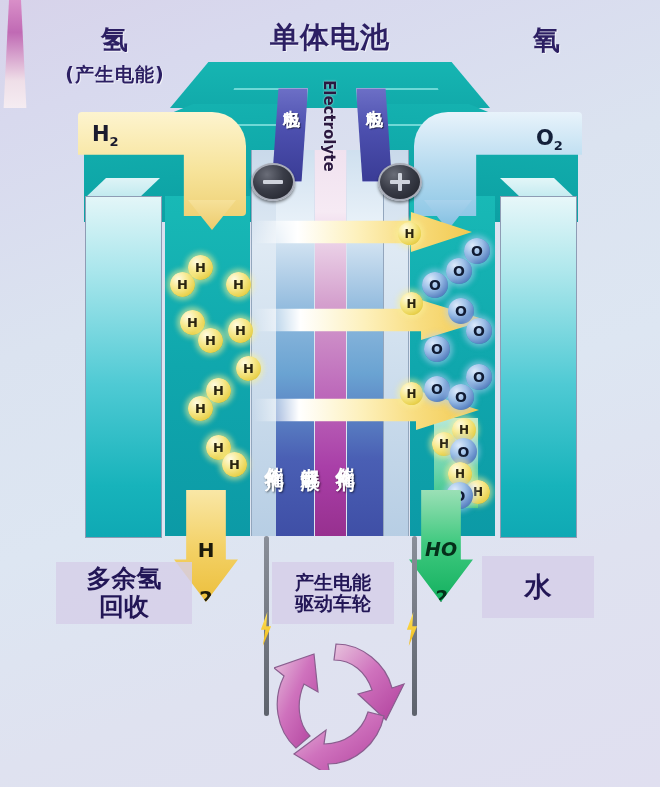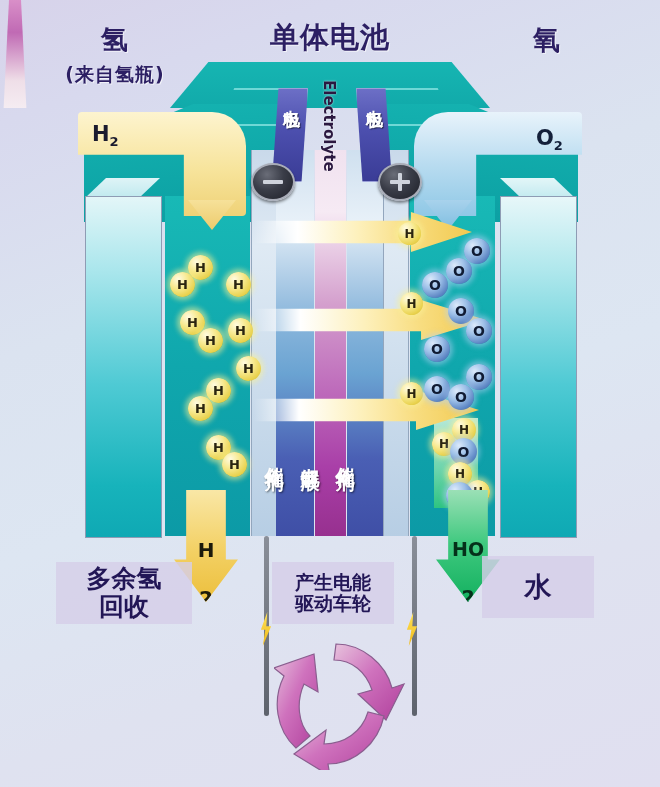--- a/index.html
+++ b/index.html
@@ -130,23 +130,23 @@
     color:#2a2410;box-shadow:0 0 5px 3px rgba(250,240,150,.55);}
   .atom-o{background:radial-gradient(circle at 33% 28%,#dceafb 0%,#9dc0e8 38%,#5d86c4 72%,#3a5ea0 100%);
     color:#101b33;box-shadow:0 0 5px 3px rgba(180,210,245,.5);}
 
   
   #out-h2{position:absolute;left:174px;top:490px;width:64px;height:112px;
     background:linear-gradient(180deg,#f9e7a6 0%,#f3d063 55%,#ecbf3c 100%);
     clip-path:polygon(19% 0%,81% 0%,81% 62%,100% 62%,50% 100%,0% 62%,19% 62%);}
   #out-h2 span{position:absolute;left:0;right:0;top:48px;text-align:center;
     font-weight:bold;font-size:20px;color:#1c1a0b;}
-  #out-h2o{position:absolute;left:436px;top:490px;width:64px;height:112px;
+  #out-h2o{position:absolute;left:409px;top:490px;width:64px;height:112px;
     background:linear-gradient(180deg,#9be0b6 0%,#3fc97f 48%,#13b05f 100%);
-    clip-path:polygon(19% 0%,81% 0%,81% 62%,100% 62%,50% 100%,0% 62%,19% 62%);}
+    clip-path:polygon(19% 0%,81% 0%,81% 62%,100% 62%,50% 100%,0% 62%,19% 62%);font-style:italic;}
   #out-h2o span{position:absolute;left:0;right:0;top:48px;text-align:center;
     font-weight:bold;font-size:19px;color:#05301a;}
   .sub{font-size:12px;vertical-align:sub;}
 
   
   #water-chan{position:absolute;left:434px;top:418px;width:44px;height:90px;
     background:linear-gradient(180deg,rgba(210,245,225,.85) 0%,rgba(120,220,170,.85) 60%,rgba(50,200,125,.9) 100%);}
 
   
   .box{position:absolute;background:rgba(214,206,232,.82);
@@ -169,21 +169,21 @@
   #cycle{position:absolute;left:274px;top:638px;width:132px;height:132px;}
   .cyc{fill:url(#cycgrad);stroke:#8a5e8f;stroke-width:1.2;}
 </style>
 </head>
 <body>
 
 <div id="stage">
 
   <div class="htitle" id="title">单体电池</div>
   <div class="htitle" id="lbl-h-main">氢</div>
-  <div class="htitle" id="lbl-h-sub">(来自氢瓶)</div>
+  <div class="htitle" id="lbl-h-sub">(产生电能)</div>
   <div class="htitle" id="lbl-o-main">氧</div>
 
   <div class="deck" id="deck-main"></div>
   <div class="deck" id="deck-l"></div>
   <div class="deck" id="deck-r"></div>
   <div class="deck-notch" id="notch-l"></div>
   <div class="deck-notch" id="notch-r"></div>
 
   <div class="chan" id="chan-l"></div>
   <div class="chan" id="chan-r"></div>

